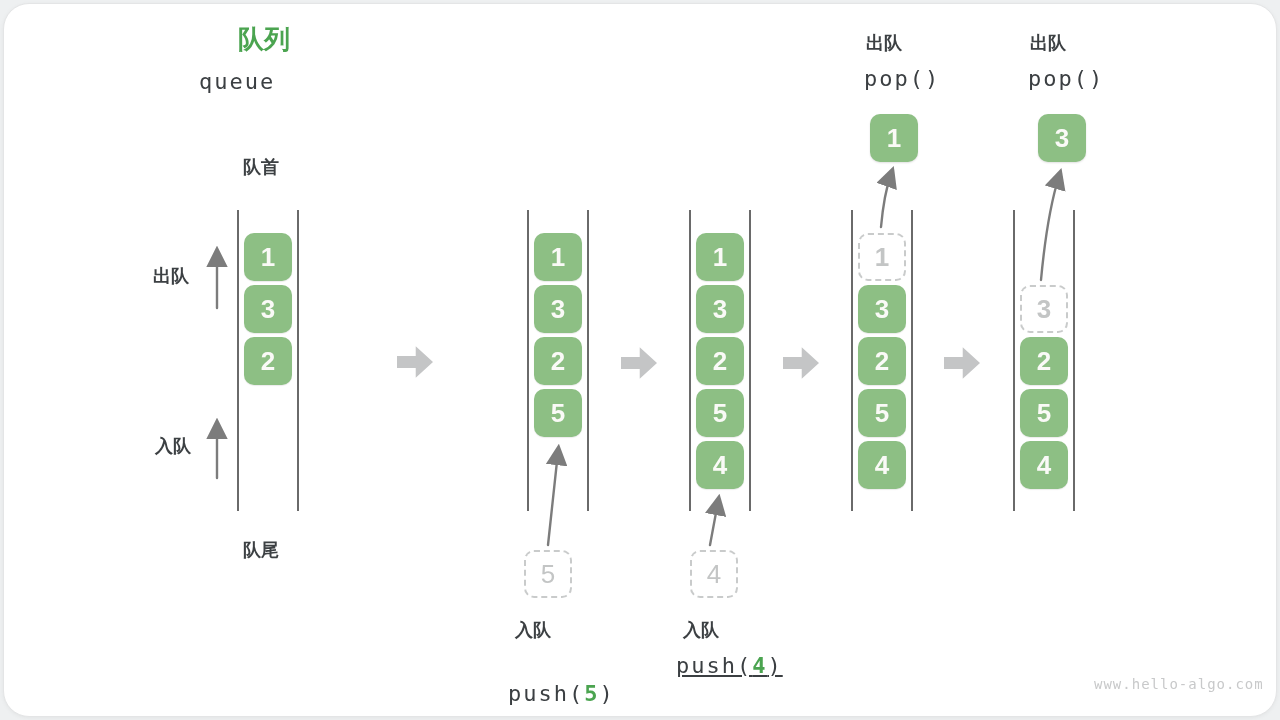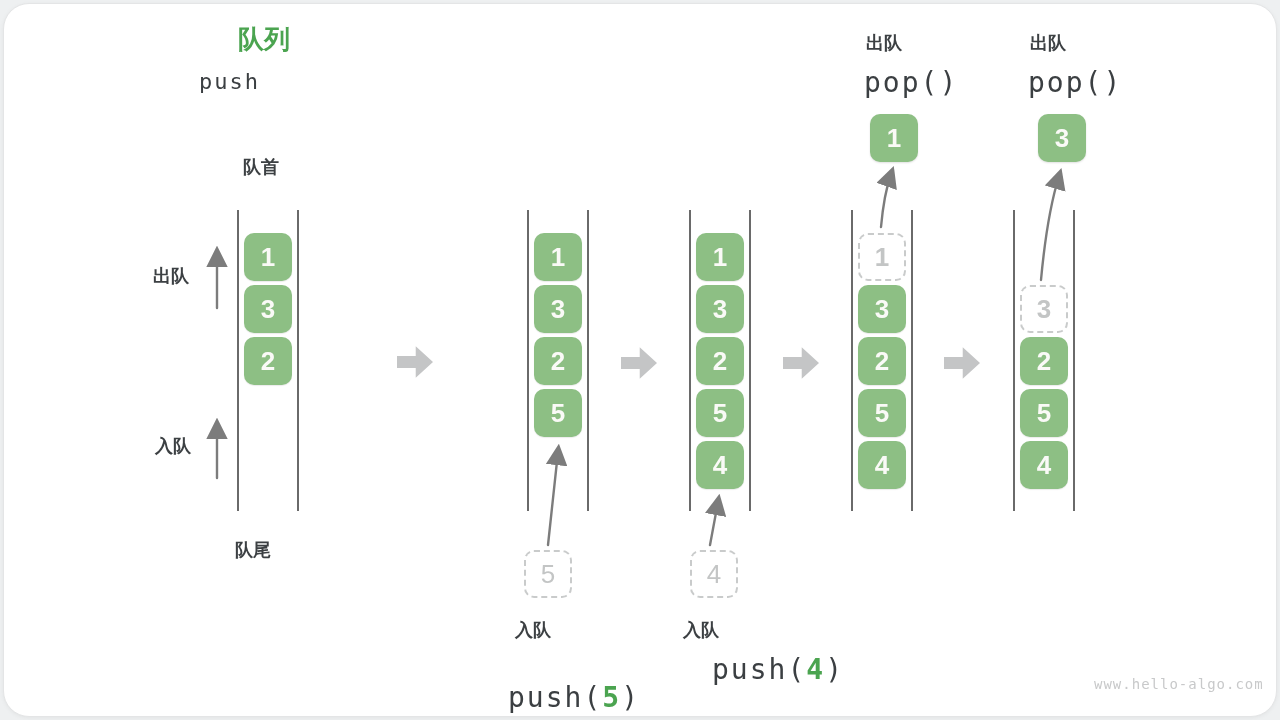--- a/index.html
+++ b/index.html
@@ -6,62 +6,62 @@
   .canvas{position:relative;width:1280px;height:720px;overflow:hidden;
           font-family:"Liberation Sans","DejaVu Sans",sans-serif;}
   .card{position:absolute;left:3px;top:3px;right:3px;bottom:3px;background:#ffffff;
         border-radius:26px;border:1px solid #e4e5e6;box-shadow:0 1px 4px rgba(0,0,0,.05);}
   .abs{position:absolute;}
   .title-zh{left:238px;top:22px;font-size:26px;font-weight:bold;color:var(--accent,#4ba450);}
   .title-en{left:199px;top:69px;font-family:"DejaVu Sans Mono",monospace;font-size:22px;
             letter-spacing:2px;color:#3b3f42;}
   .zh-label{font-size:18px;font-weight:bold;color:#3c4043;}
   .lbl-front{left:243px;top:155px;text-align:right;}
-  .lbl-rear{left:235px;top:538px;}
+  .lbl-rear{left:243px;top:538px;}
   .lbl-deq{left:153px;top:264px;}
   .lbl-enq{left:155px;top:434px;}
   .qcol{position:absolute;top:210px;width:62px;height:301px;}
   .col1{left:237px;} .col2{left:527px;} .col3{left:689px;} .col4{left:851px;} .col5{left:1013px;}
   .vline{position:absolute;top:0;width:2px;height:301px;background:#6a6a6a;}
   .vline.left{left:0;} .vline.right{right:0;}
   .items{position:absolute;left:7px;top:23px;display:flex;flex-direction:column;gap:4px;}
   .qbox{width:48px;height:48px;border-radius:10px;background:var(--green,#8dbf84);
         color:#fafaf7;font-size:26px;font-weight:bold;display:flex;align-items:center;
         justify-content:center;box-sizing:border-box;box-shadow:0 1px 1px rgba(0,0,0,.08);}
   .qbox.dashed{background:#ffffff;border:2px dashed #c9cbcb;color:#c3c5c5;box-shadow:none;}
   .qbox.empty{visibility:hidden;}
   .pop-box{width:48px;height:48px;border-radius:10px;background:var(--green,#8dbf84);
            color:#fafaf7;font-size:26px;font-weight:bold;display:flex;align-items:center;
            justify-content:center;box-shadow:0 1px 2px rgba(0,0,0,.12);}
   .pop1-box{left:870px;top:114px;} .pop2-box{left:1038px;top:114px;}
   .dash-standalone{width:48px;height:48px;border-radius:10px;border:2px dashed #c9cbcb;
            color:#c3c5c5;font-size:26px;display:flex;align-items:center;justify-content:center;
            box-sizing:border-box;background:#fff;}
   .push1-box{left:524px;top:550px;} .push2-box{left:690px;top:550px;}
-  .code{font-family:"DejaVu Sans Mono",monospace;font-size:28px;letter-spacing:2px;color:#3b3f42;}
+  .code{font-family:"DejaVu Sans Mono",monospace;font-size:22px;letter-spacing:2px;color:#3b3f42;}
   .code .arg{color:var(--accent,#4ba450);font-weight:bold;}
   .push1-lbl{left:515px;top:618px;} .push1-code{left:508px;top:653px;margin-top:28px;}
-  .push2-lbl{left:683px;top:618px;} .push2-code{left:712px;top:653px;}
+  .push2-lbl{left:683px;top:618px;} .push2-code{left:676px;top:653px;text-decoration:underline;}
   .pop1-lbl{left:866px;top:31px;}  .pop1-code{left:864px;top:66px;}
   .pop2-lbl{left:1030px;top:31px;} .pop2-code{left:1028px;top:66px;}
   .block-arrow{position:absolute;width:36px;height:34px;background:var(--arrow,#c4c5c6);
         clip-path:polygon(0 32%,52% 32%,52% 4%,100% 50%,52% 96%,52% 68%,0 68%);}
   .ba1{left:397px;top:345px;} .ba2{left:621px;top:346px;} .ba3{left:783px;top:346px;} .ba4{left:944px;top:346px;}
   .overlay{position:absolute;left:0;top:0;width:1280px;height:720px;pointer-events:none;}
   .watermark{left:1078px;top:676px;font-family:"DejaVu Sans Mono",monospace;font-size:14px;
              letter-spacing:1px;color:#c8c9ca;margin-left:16px;}
 </style>
 </head>
 <body>
 
 <div class="canvas">
   <div class="card"></div>
 
   <div class="abs title-zh">队列</div>
-  <div class="abs title-en">push</div>
+  <div class="abs title-en">queue</div>
 
   <div class="abs zh-label lbl-front">队首</div>
   <div class="abs zh-label lbl-rear">队尾</div>
   <div class="abs zh-label lbl-deq">出队</div>
   <div class="abs zh-label lbl-enq">入队</div>
 
   <div class="qcol col1">
     <div class="vline left"></div>
     <div class="vline right"></div>
     <div class="items">

